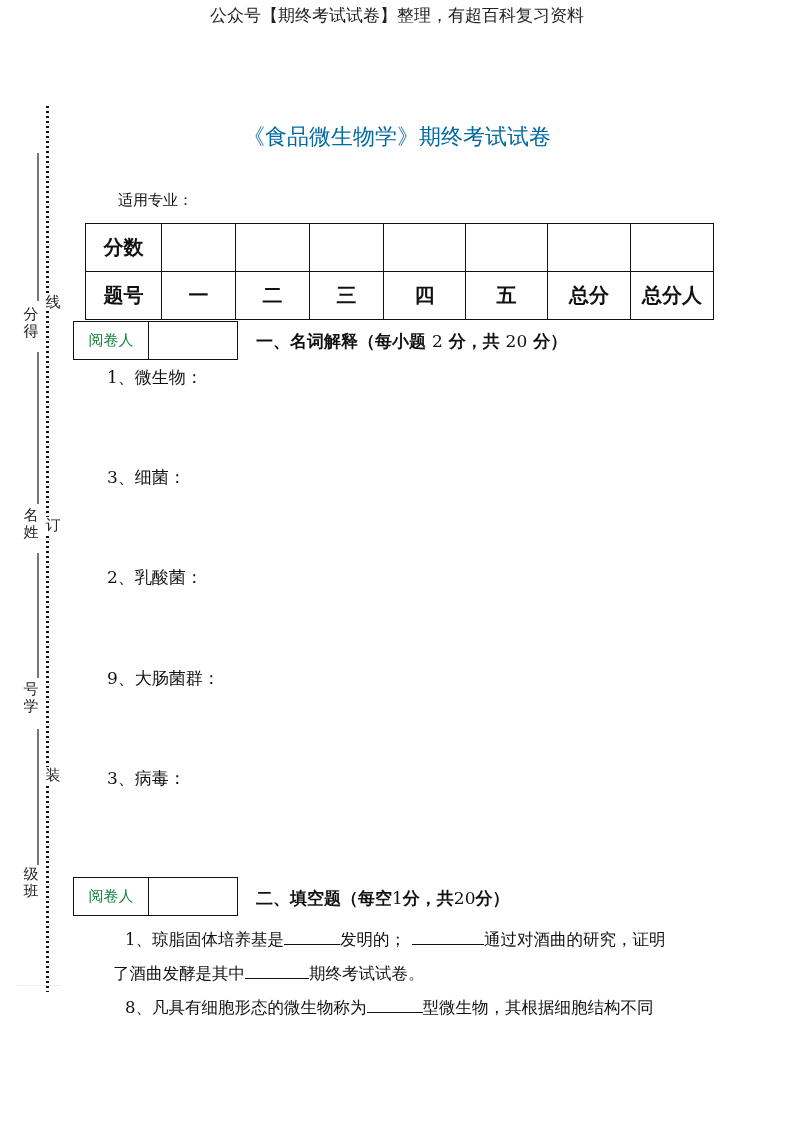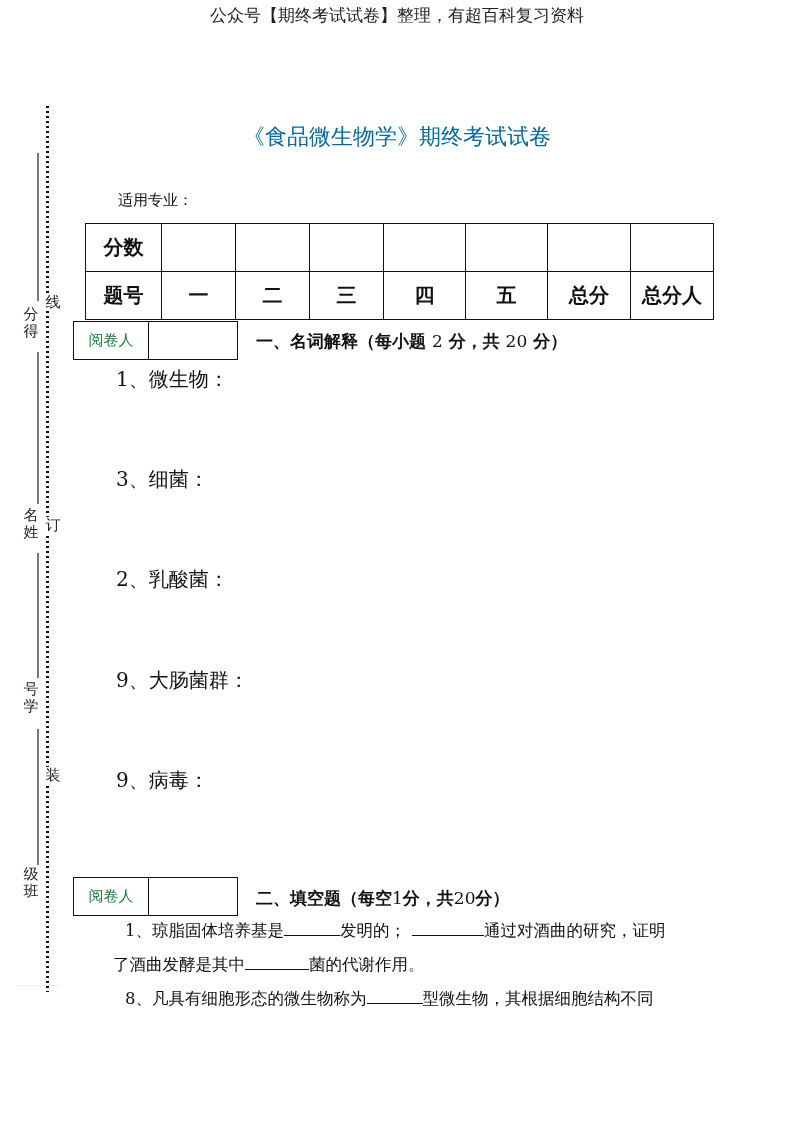--- a/index.html
+++ b/index.html
@@ -16,22 +16,22 @@
   .bind-label { left:44px; width:18px; font-size:15px; line-height:17px; text-align:center; color:#222; background:#fff; }
   .major { left:118px; top:191px; font-size:15px; }
   table.score { position:absolute; left:85px; top:223px; border-collapse:collapse; }
   table.score td { border:1px solid #111; height:47px; text-align:center; font-weight:bold; font-size:20px;
                    font-family:"DejaVu Sans", "Liberation Sans", sans-serif; padding:0; }
   .grader { position:absolute; height:37px; display:flex; border:1px solid #111; }
   .grader .lbl { width:74px; border-right:1px solid #111; display:flex; align-items:center; justify-content:center; font-size:15px; color:#15803d; }
   .grader .box { width:88px; }
   .sec-title { font-size:17px; font-weight:bold; font-family:"DejaVu Sans","Liberation Sans",sans-serif; }
   .sec-title .num { font-weight:normal; font-family:"DejaVu Serif","Liberation Serif",serif; }
-  .q { left:116px; font-size:20px;text-align:right; }
-  .para { left:125px; width:590px; font-size:16.5px; line-height:34px; }
+  .q { left:107px; font-size:17px;text-align:right; }
+  .para { left:125px; width:590px; font-size:16.5px; line-height:34px;margin-top:9px; }
   .blank { display:inline-block; border-bottom:1.5px solid #111; height:16px; vertical-align:baseline; }
 </style>
 </head>
 <body>
 
 <div class="abs header-note">公众号【期终考试试卷】整理，有超百科复习资料</div>
 
 <div class="abs dotline"></div>
 <div class="abs vline" style="top:153px;height:148px;"></div>
 <div class="abs vline" style="top:352px;height:152px;"></div>
@@ -81,29 +81,29 @@
   <div class="box"></div>
 </div>
 <div class="abs sec-title" style="left:256px;top:330px;">
   <span>一、名词解释（每小题 </span><span class="num">2</span><span> 分，共 </span><span class="num">20</span><span> 分）</span>
 </div>
 
 <div class="abs q" style="top:366px;">1、微生物：</div>
 <div class="abs q" style="top:466px;">3、细菌：</div>
 <div class="abs q" style="top:566px;">2、乳酸菌：</div>
 <div class="abs q" style="top:667px;">9、大肠菌群：</div>
-<div class="abs q" style="top:767px;">9、病毒：</div>
+<div class="abs q" style="top:767px;">3、病毒：</div>
 
 <div class="grader" style="left:73px;top:877px;">
   <div class="lbl">阅卷人</div>
   <div class="box"></div>
 </div>
 <div class="abs sec-title" style="left:256px;top:887px;">
   <span>二、填空题（每空</span><span class="num">1</span><span>分，共</span><span class="num">20</span><span>分）</span>
 </div>
 
 <div class="abs para" style="top:914px;">
   <span>1、琼脂固体培养基是</span><span class="blank" style="width:56px"></span><span>发明的；</span><span class="blank" style="width:72px;margin-left:6px"></span><span>通过对酒曲的研究，证明</span><br>
-  <span style="margin-left:-12px">了酒曲发酵是其中</span><span class="blank" style="width:64px"></span><span>菌的代谢作用。</span>
+  <span style="margin-left:-12px">了酒曲发酵是其中</span><span class="blank" style="width:64px"></span><span>期终考试试卷。</span>
 </div>
 <div class="abs para" style="top:982px;">
   <span>8、凡具有细胞形态的微生物称为</span><span class="blank" style="width:56px"></span><span>型微生物，其根据细胞结构不同</span>
 </div>
 
 </body></html>

